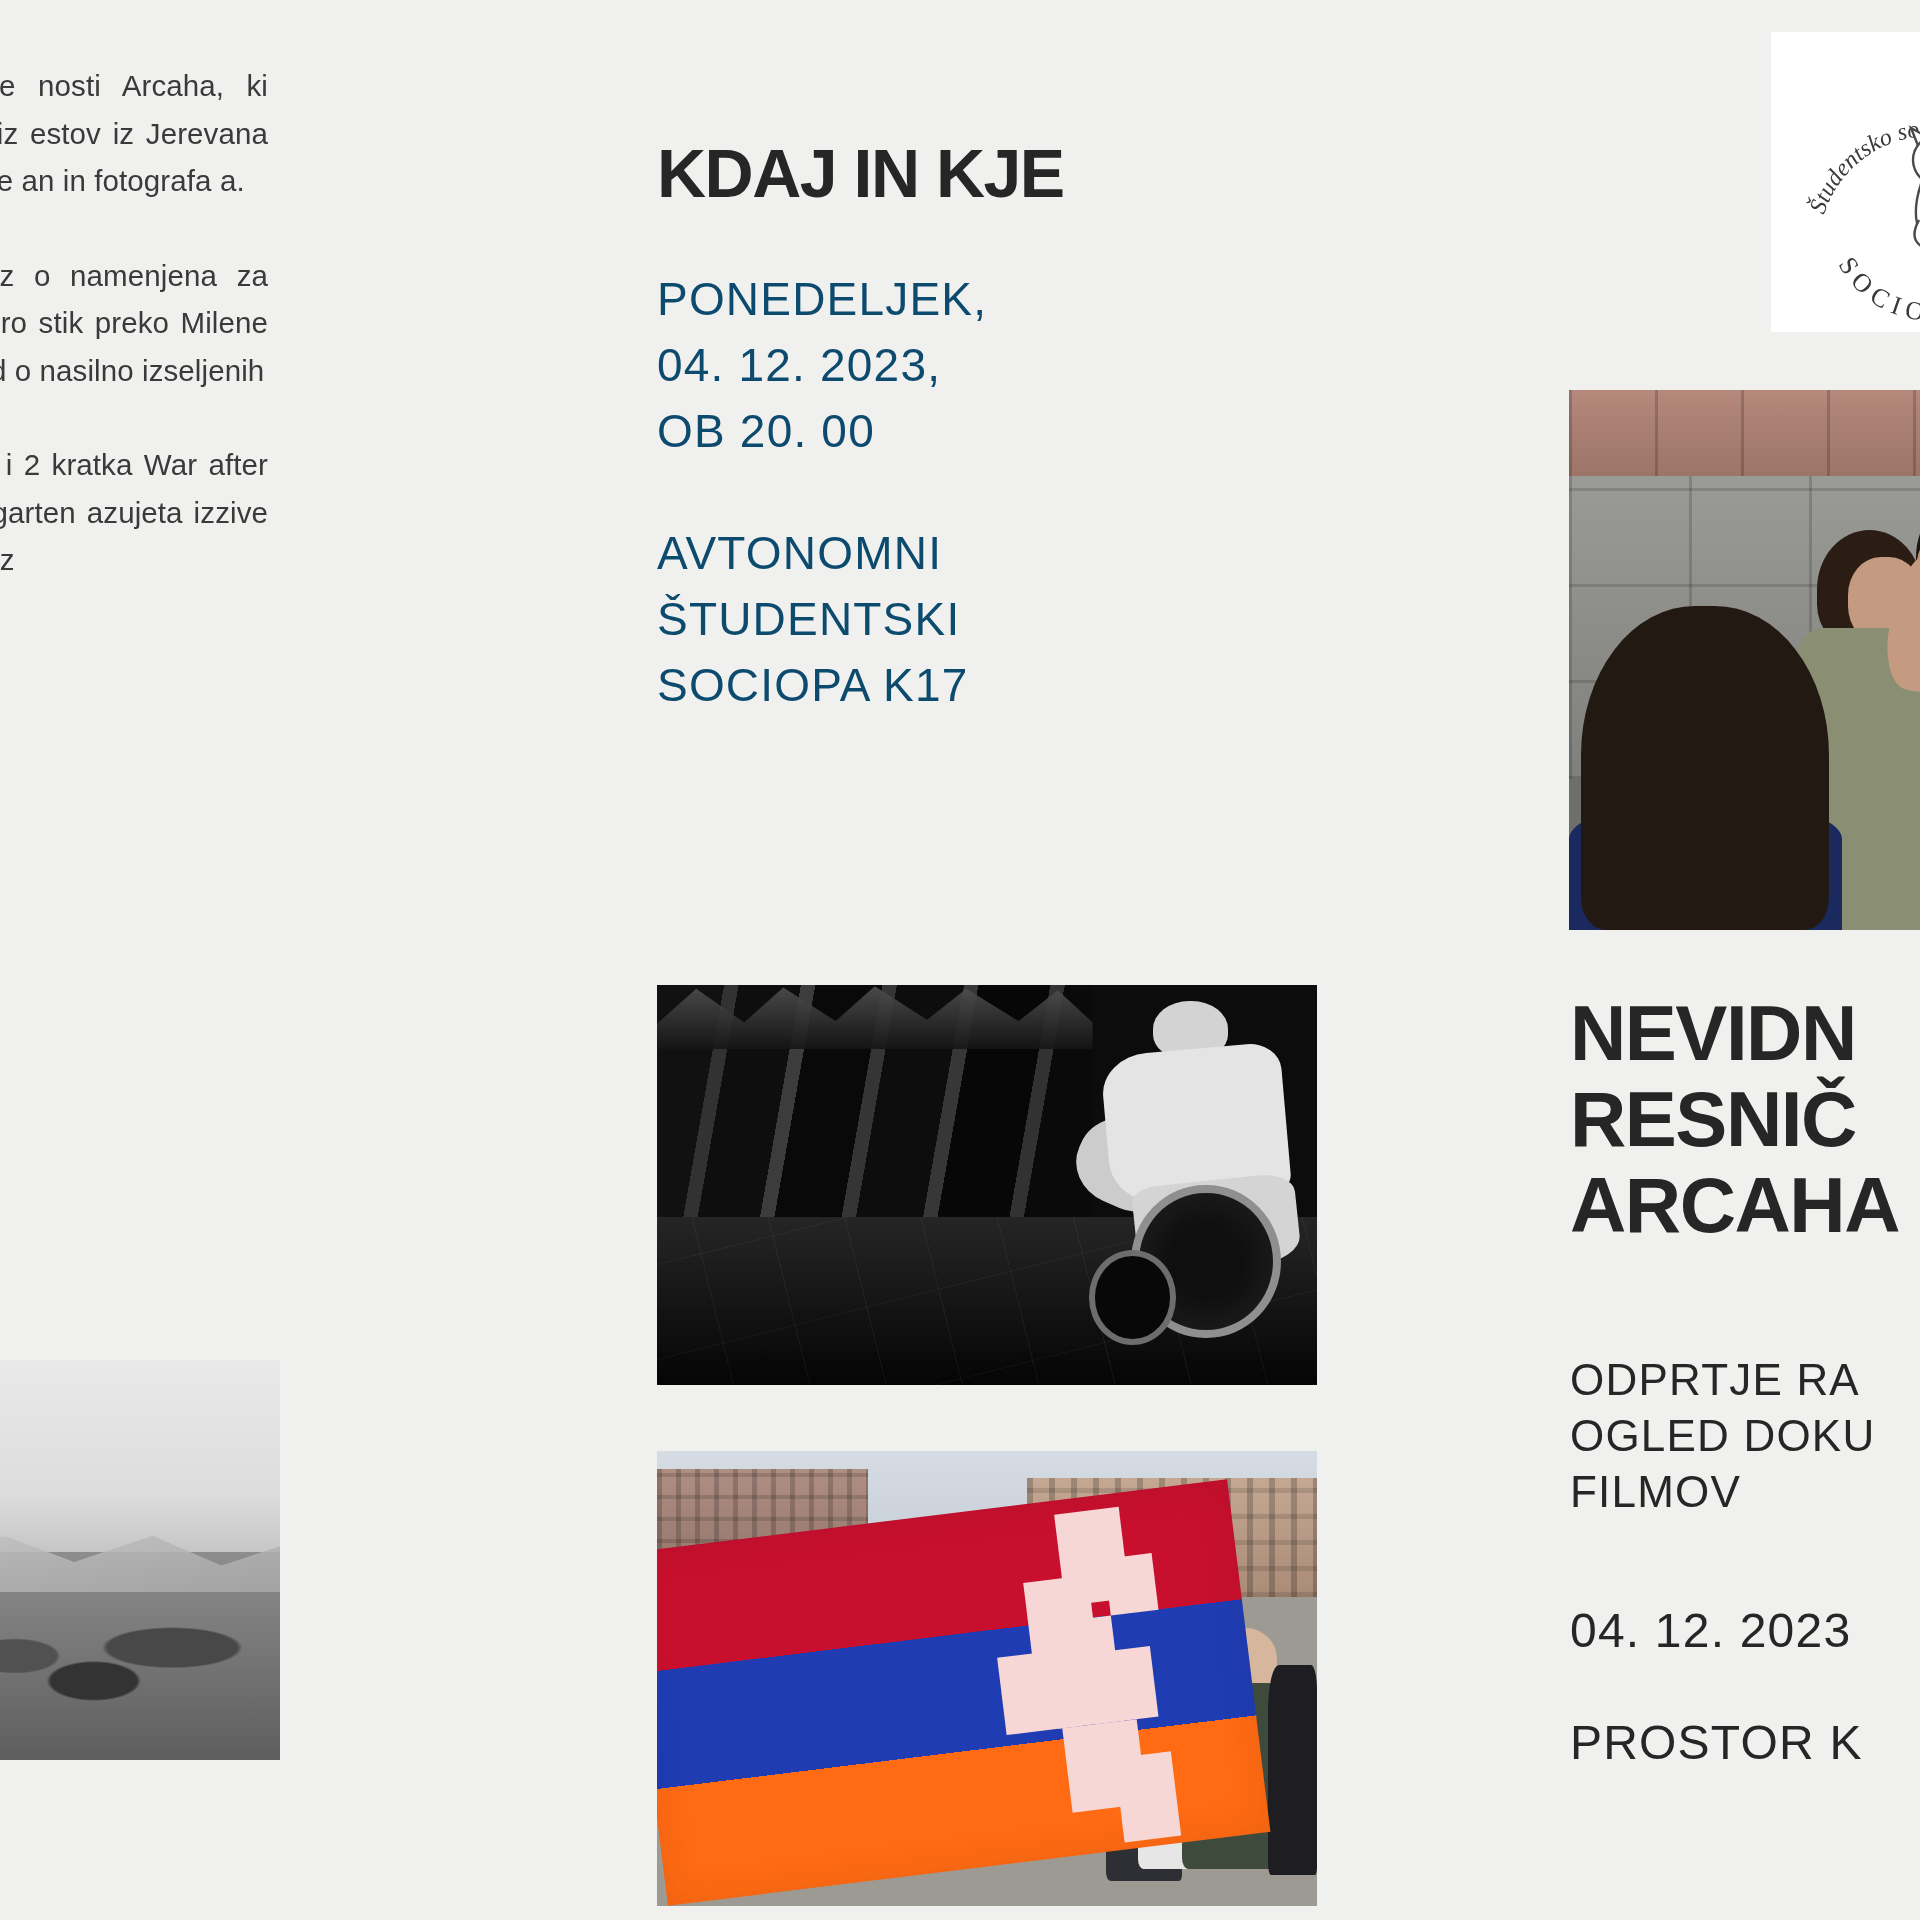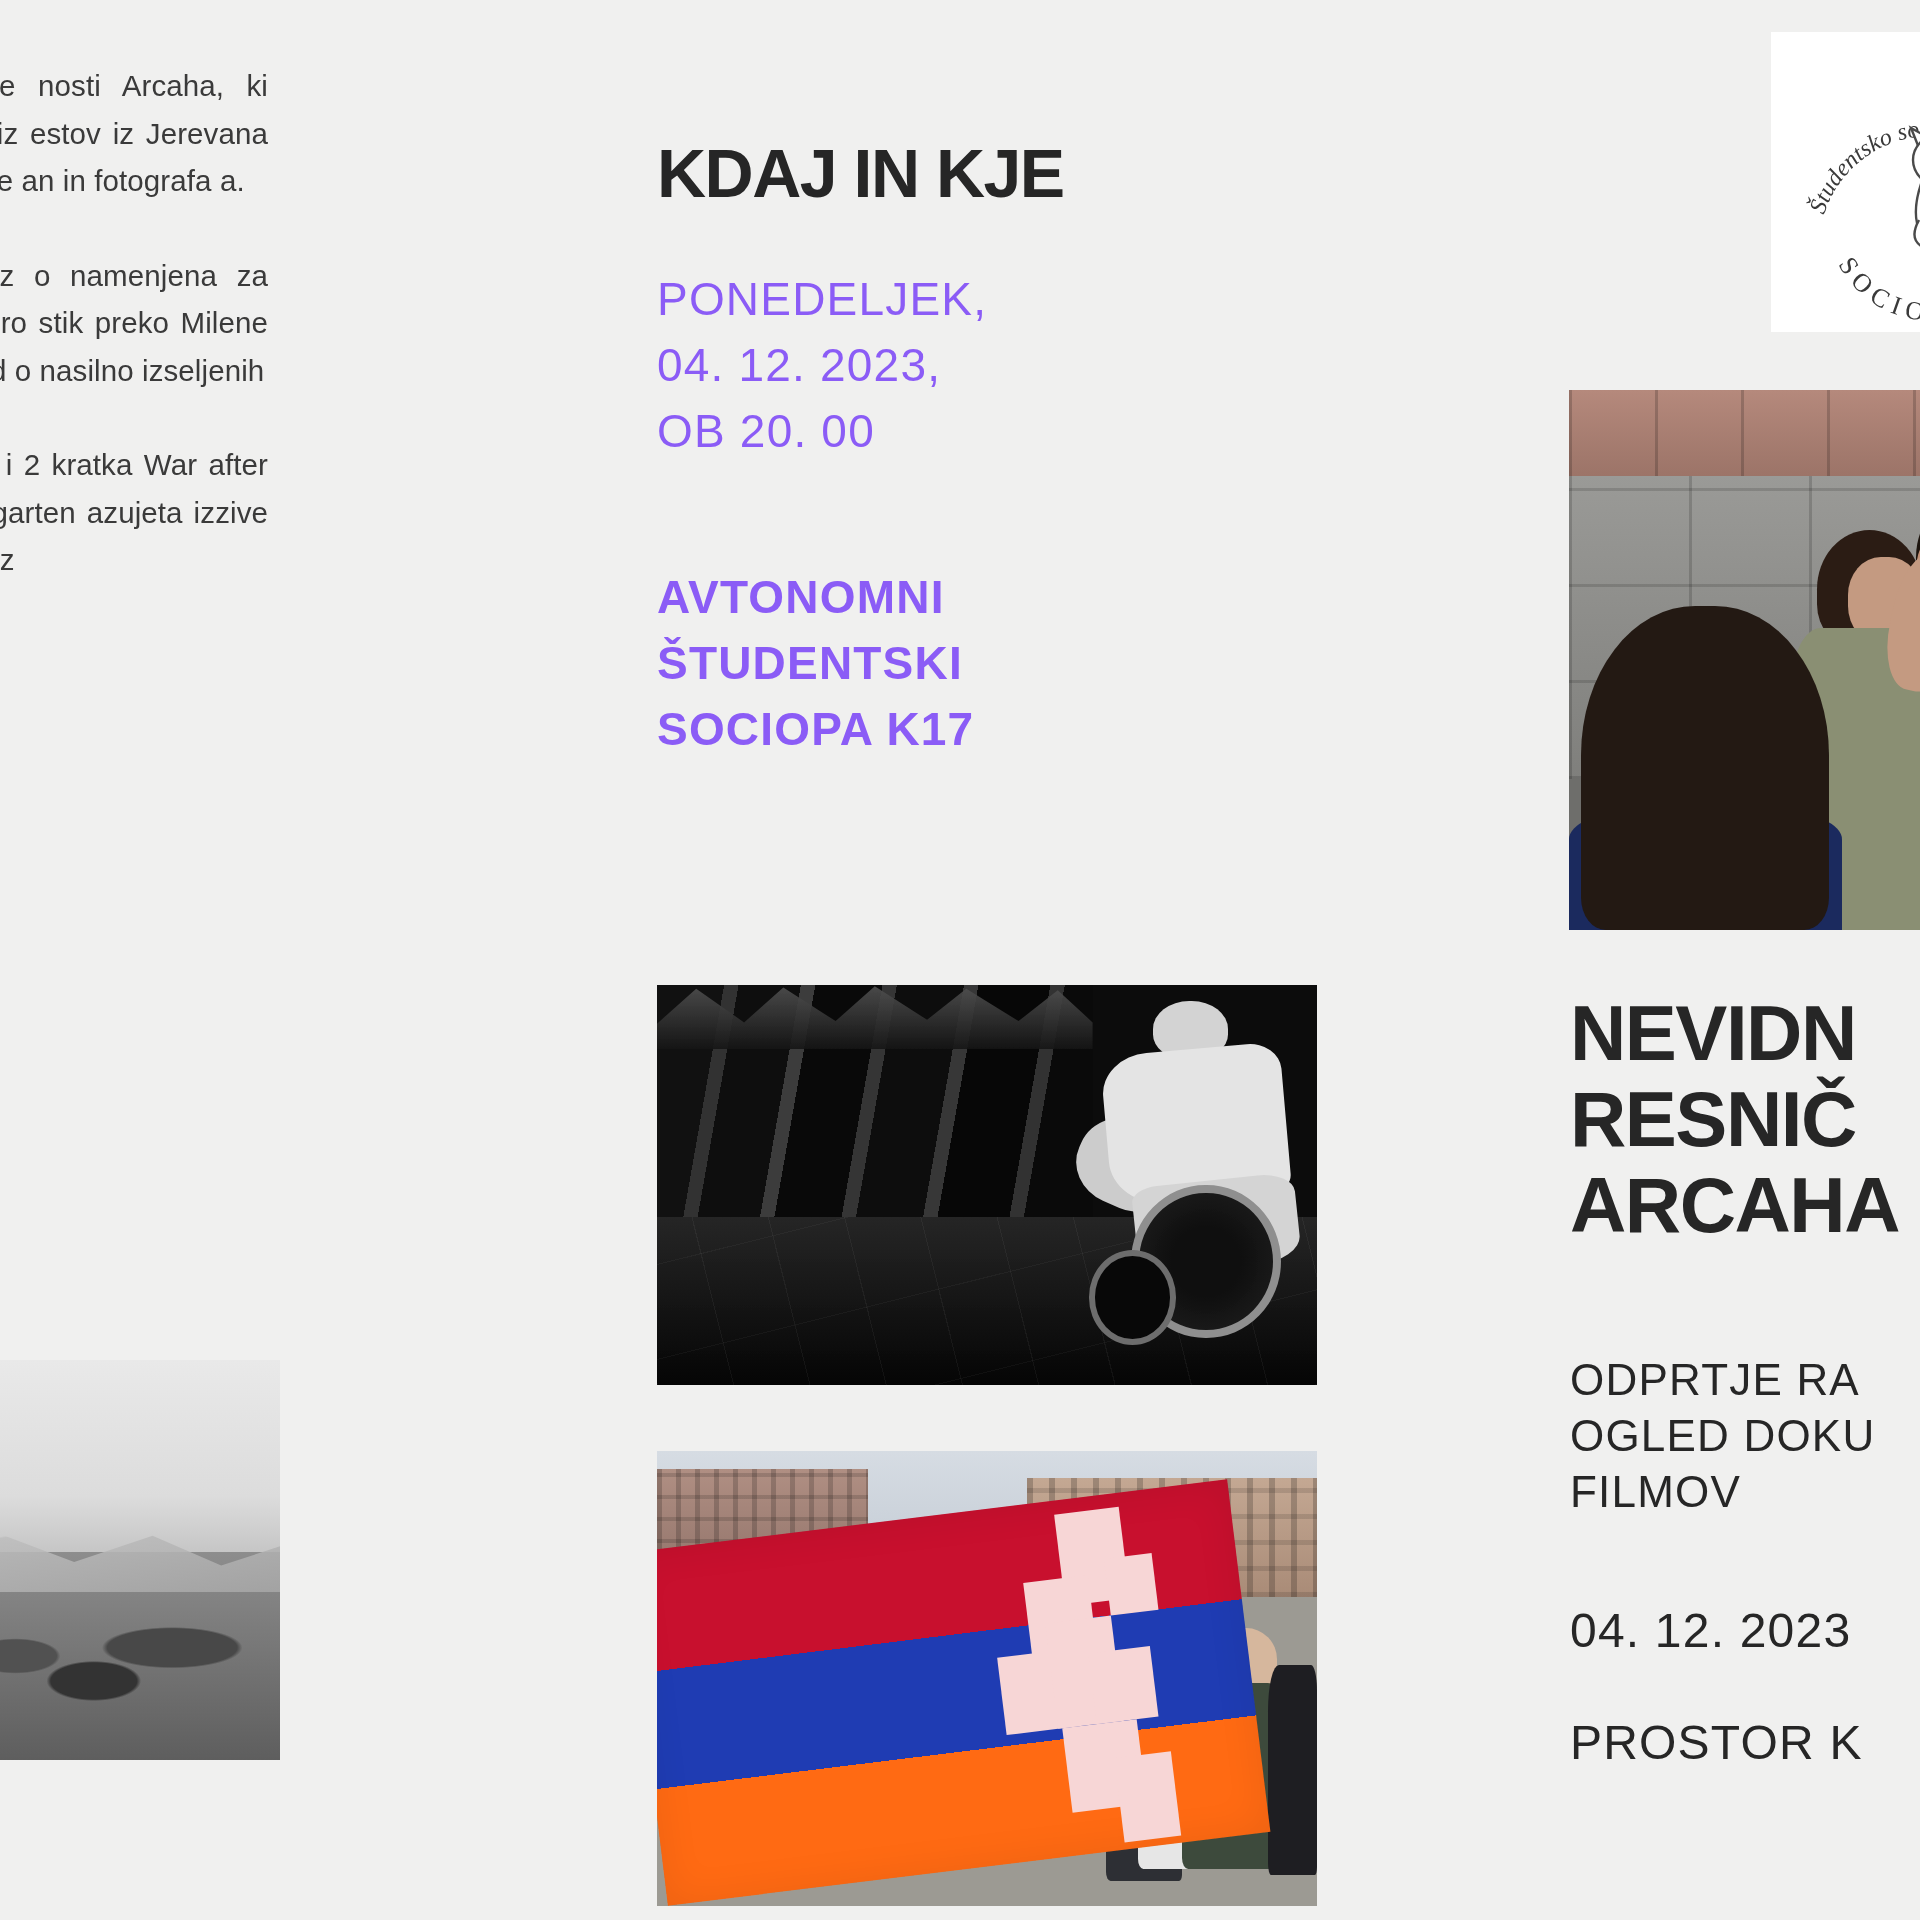--- a/index.html
+++ b/index.html
@@ -68,23 +68,23 @@
     font-weight: 800;
     letter-spacing: -1.5px;
     color: #262626;
   }
   .center-block {
     margin-top: 56px;
     font-size: 46px;
     line-height: 66px;
     font-weight: 400;
     letter-spacing: 1.2px;
-    color: #8b5cf6;
-  }
-  .center-block.venue { margin-top: 100px; font-weight: bold; }
+    color: #0c4a6e;
+  }
+  .center-block.venue { margin-top: 56px; }
 
   .center-photo-1 {
     position: absolute;
     left: 0;
     top: 977px;
     width: 660px;
     height: 400px;
     overflow: hidden;
     background: #2a2a2a;
   }

